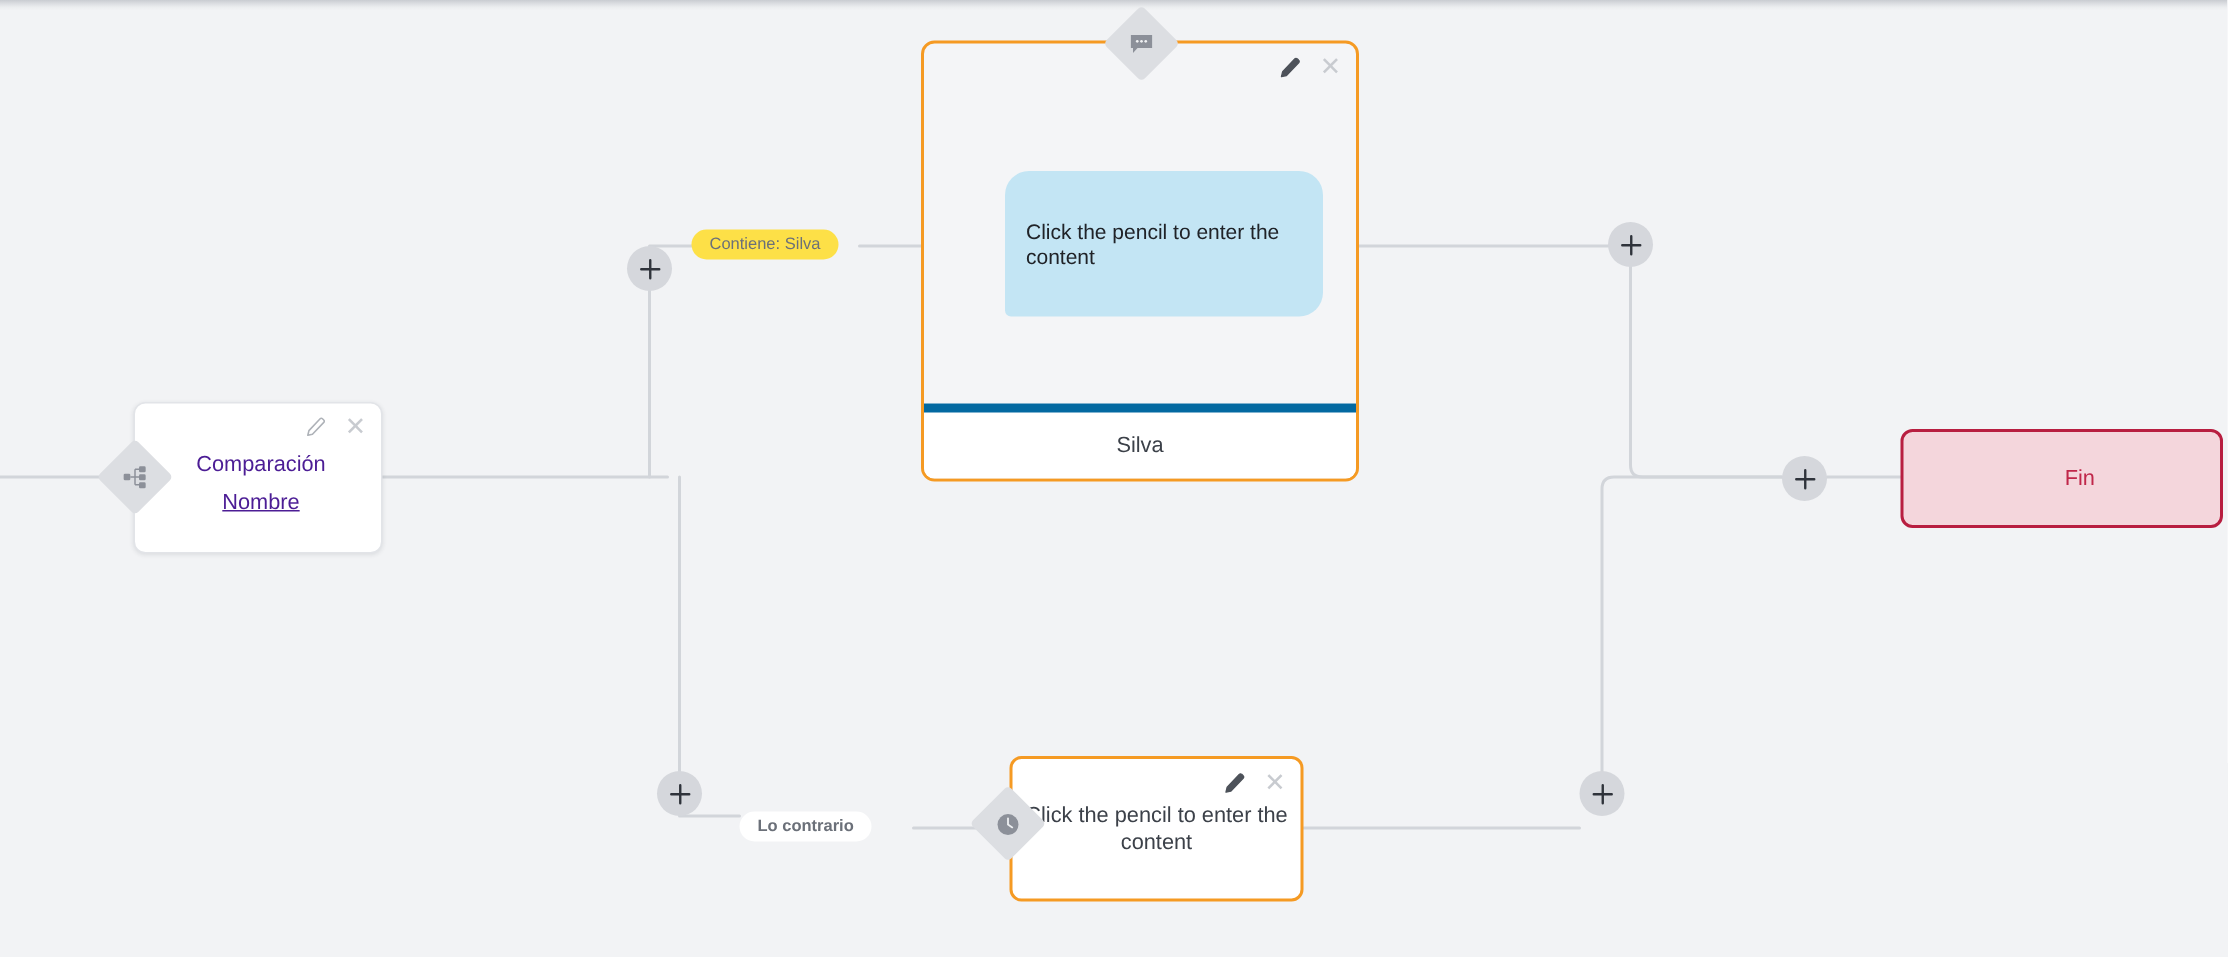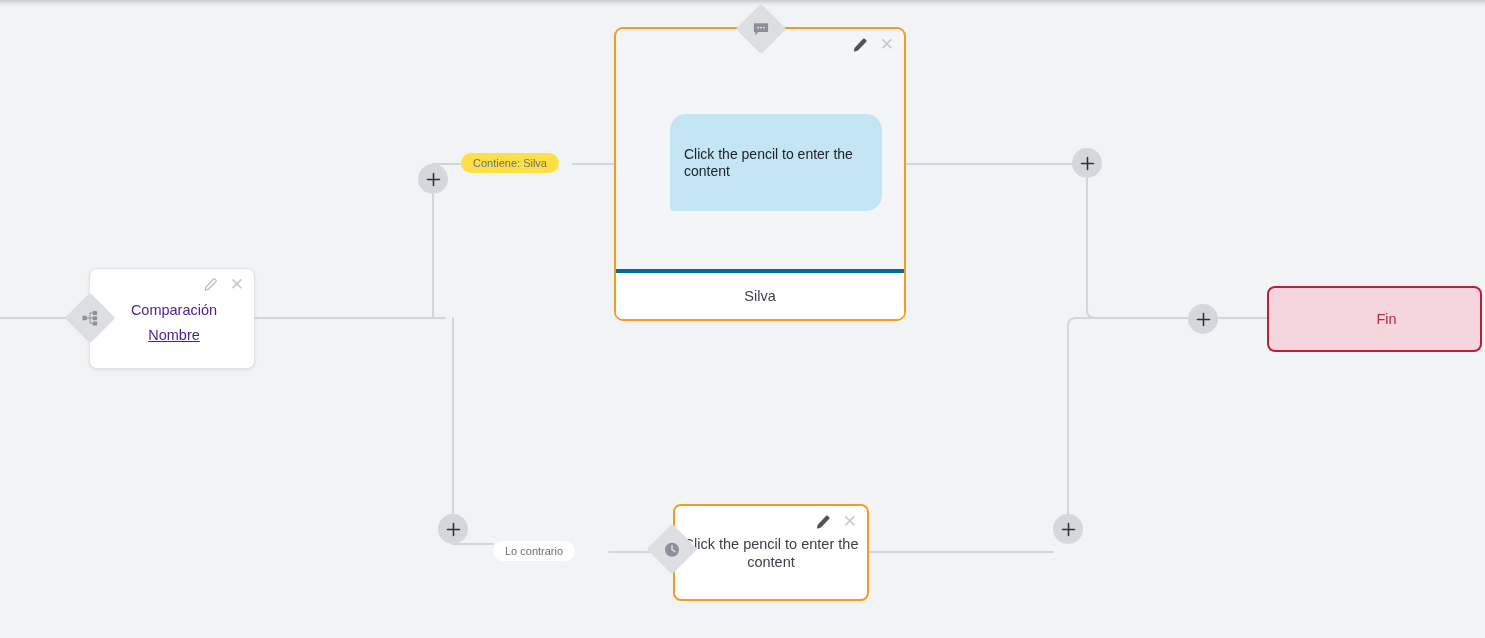--- a/index.html
+++ b/index.html
@@ -86,21 +86,21 @@
   }
   #node-silva .bubble span {
     padding: 0 14px;
     font-size: 14px;
     line-height: 1.18;
     color: #202328;
   }
   #node-silva .footer {
     position: absolute; left: 0; right: 0; bottom: 0; height: 50px;
     background: #ffffff;
-    border-top: 4px solid #0369a1;
+    border-top: 6px solid #0369a1;
     display: flex; align-items: center; justify-content: center;
     font-size: 14.5px; color: #3c4149;
   }
 
   
   #node-clock {
     left: 673px; top: 504px; width: 196px; height: 97px;
     background: #ffffff;
     border: 2px solid #f59a23;
     border-radius: 8px;
@@ -137,21 +137,21 @@
     position: absolute;
     height: 20px;
     display: flex; align-items: center; justify-content: center;
     padding: 0 12px;
     border-radius: 10px;
     font-size: 11px;
     color: #6b7079;
     white-space: nowrap;
   }
   #label-contiene { left: 461px; top: 153px; background: #fde047; }
-  #label-contrario { left: 493px; top: 541px; background: #ffffff; }
+  #label-contrario { left: 493px; top: 541px; background: #ffffff; font-weight: bold; }
 </style>
 </head>
 <body>
 
 <div id="canvas">
 
   <div id="top-shade"></div>
 
   <svg id="edges" viewBox="0 0 1485 638" xmlns="http://www.w3.org/2000/svg">
     <g fill="none" stroke="#d2d5da" stroke-width="2" stroke-linecap="round" stroke-linejoin="round">

